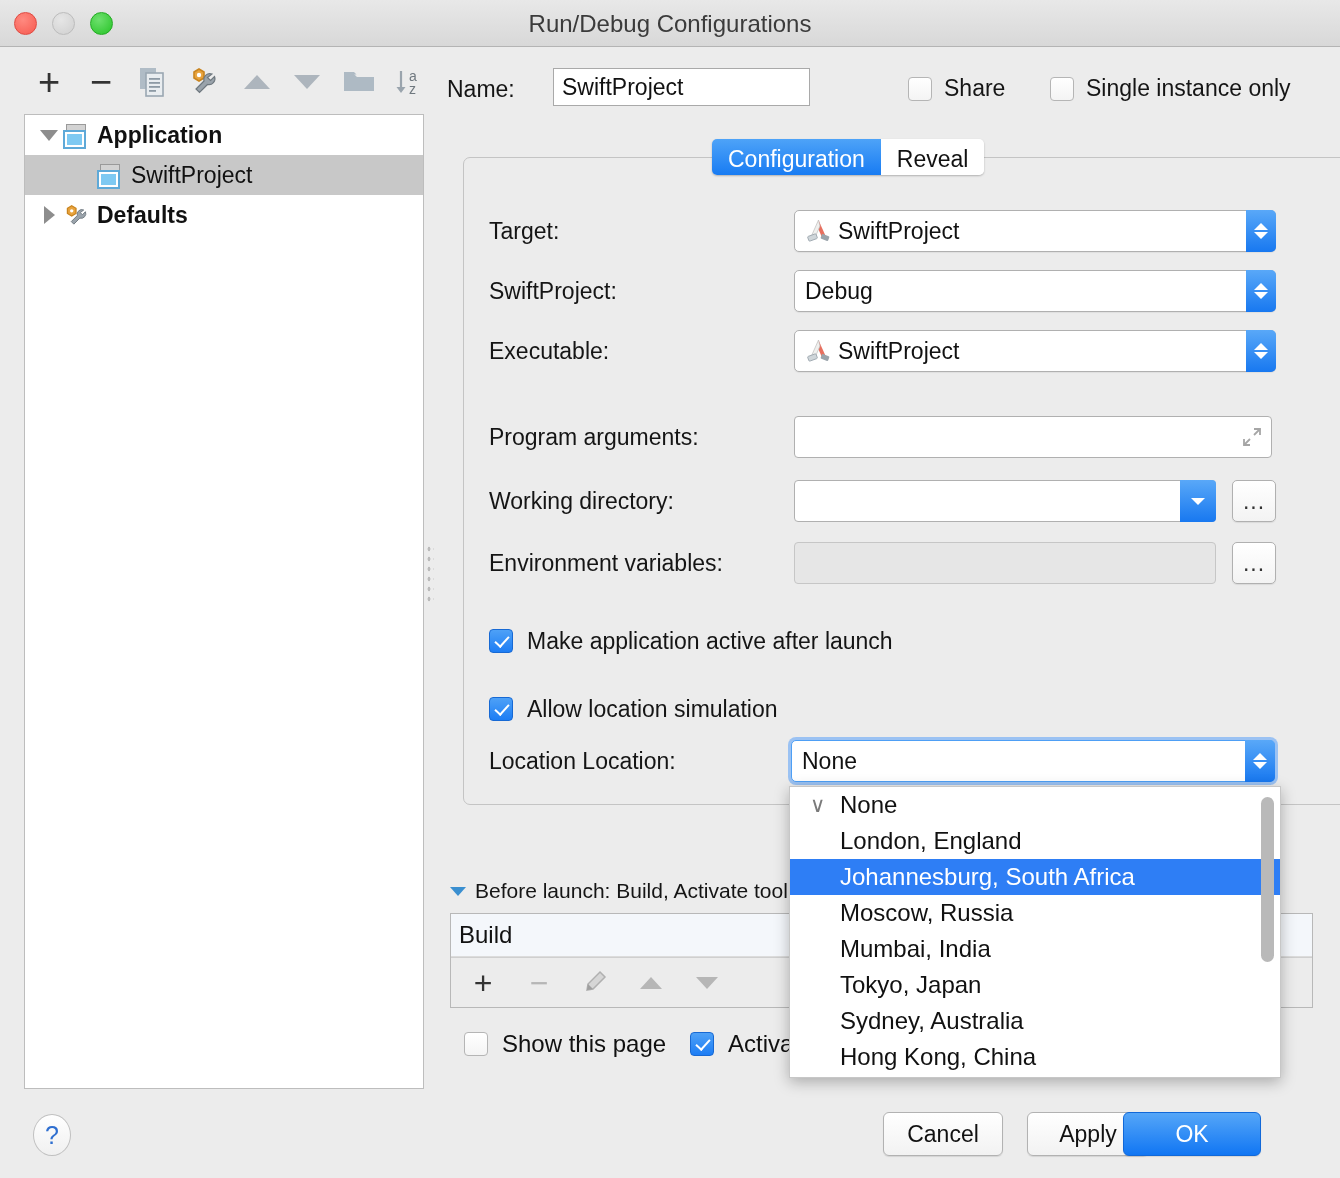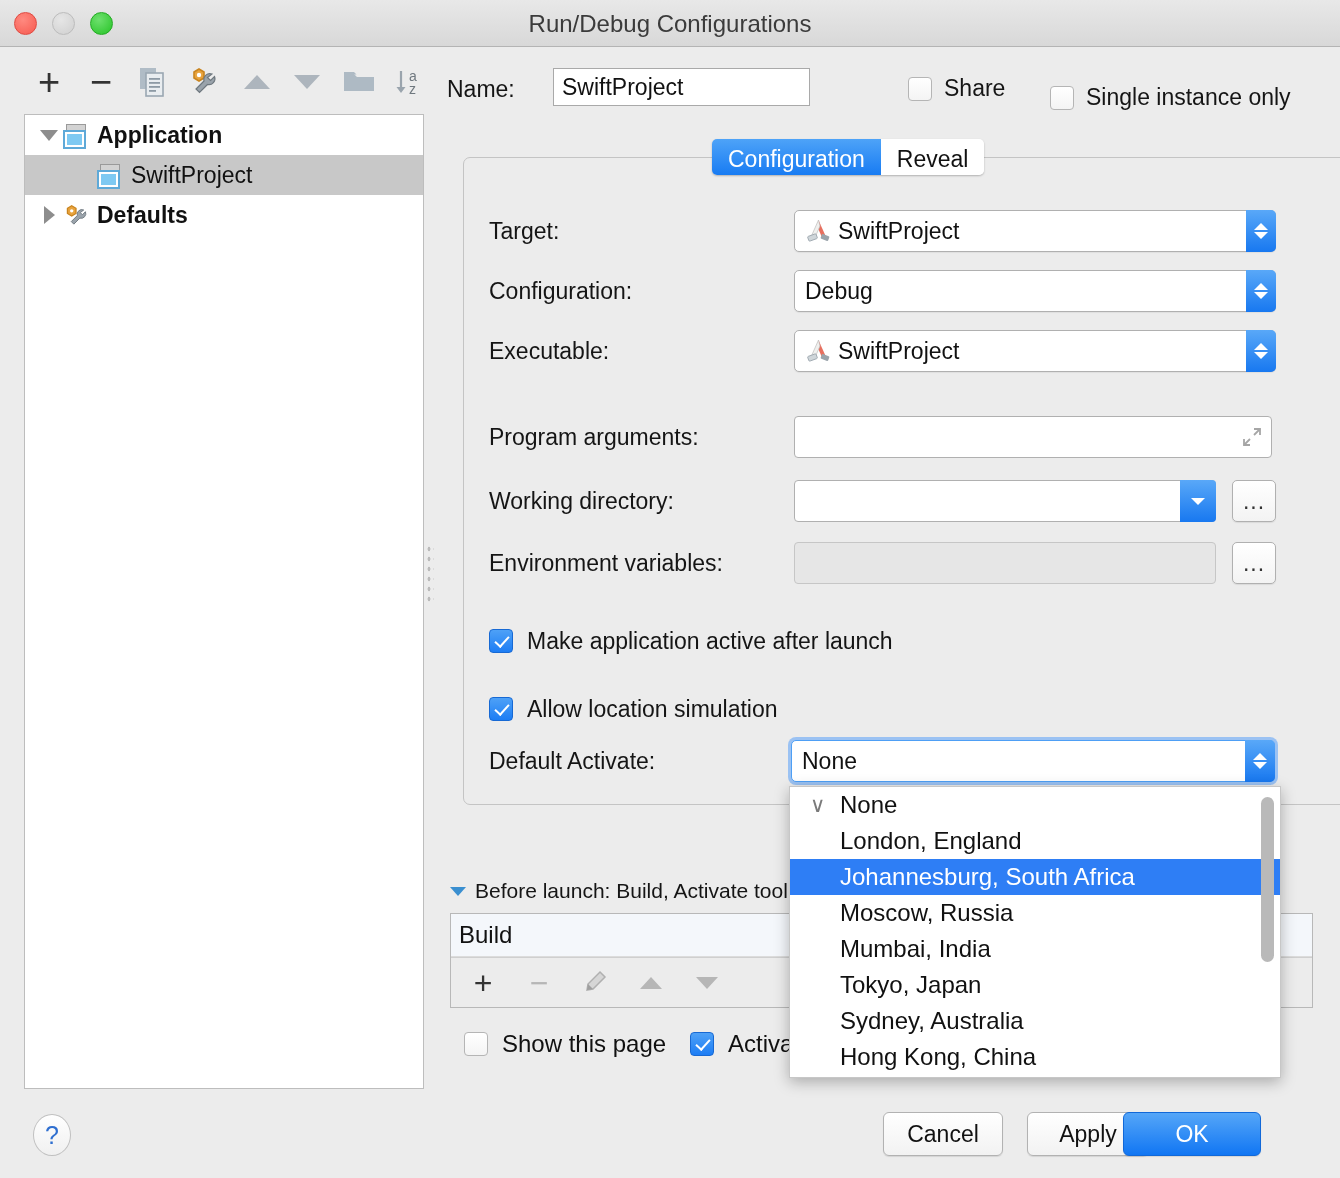--- a/index.html
+++ b/index.html
@@ -285,21 +285,21 @@
   <div class="dots"></div>
 </div>
 
 <div id="namerow">
   <span class="fieldlabel" style="position:absolute;left:0;top:8px">Name:</span>
   <input id="nameinput" type="text" value="SwiftProject" style="">
   <div class="cbrow" style="position:absolute;left:444px;top:7px">
     <span class="cbx"></span>
     <span class="fieldlabel">Share</span>
   </div>
-  <div class="cbrow" style="position:absolute;left:586px;top:16px">
+  <div class="cbrow" style="position:absolute;left:586px;top:7px">
     <span class="cbx"></span>
     <span class="fieldlabel">Single instance only</span>
   </div>
 </div>
 
 <div id="tabs">
   <div class="tab active">Configuration</div>
   <div class="tab">Reveal</div>
 </div>
 
@@ -320,21 +320,21 @@
       </span>
       <span>SwiftProject</span>
       <span class="stepper">
         <i class="chev-u"></i>
         <i class="chev-d"></i>
       </span>
     </div>
   </div>
 
   <div class="frow" style="top:112px">
-    <span class="fieldlabel">Configuration:</span>
+    <span class="fieldlabel">SwiftProject:</span>
   </div>
   <div class="ctl" style="left:330px;top:112px;width:482px">
     <div class="combo">
       <span>Debug</span>
       <span class="stepper">
         <i class="chev-u"></i>
         <i class="chev-d"></i>
       </span>
     </div>
   </div>
@@ -400,21 +400,21 @@
     <span class="cbx on"></span>
     <span class="fieldlabel">Make application active after launch</span>
   </div>
 
   <div class="frow" style="top:530px;gap:14px">
     <span class="cbx on"></span>
     <span class="fieldlabel">Allow location simulation</span>
   </div>
 
   <div class="frow" style="top:582px">
-    <span class="fieldlabel">Default Activate:</span>
+    <span class="fieldlabel">Location Location:</span>
   </div>
   <div class="ctl" style="left:327px;top:582px;width:484px">
     <div class="combo focused">
       <span>None</span>
       <span class="stepper">
         <i class="chev-u"></i>
         <i class="chev-d"></i>
       </span>
     </div>
   </div>

